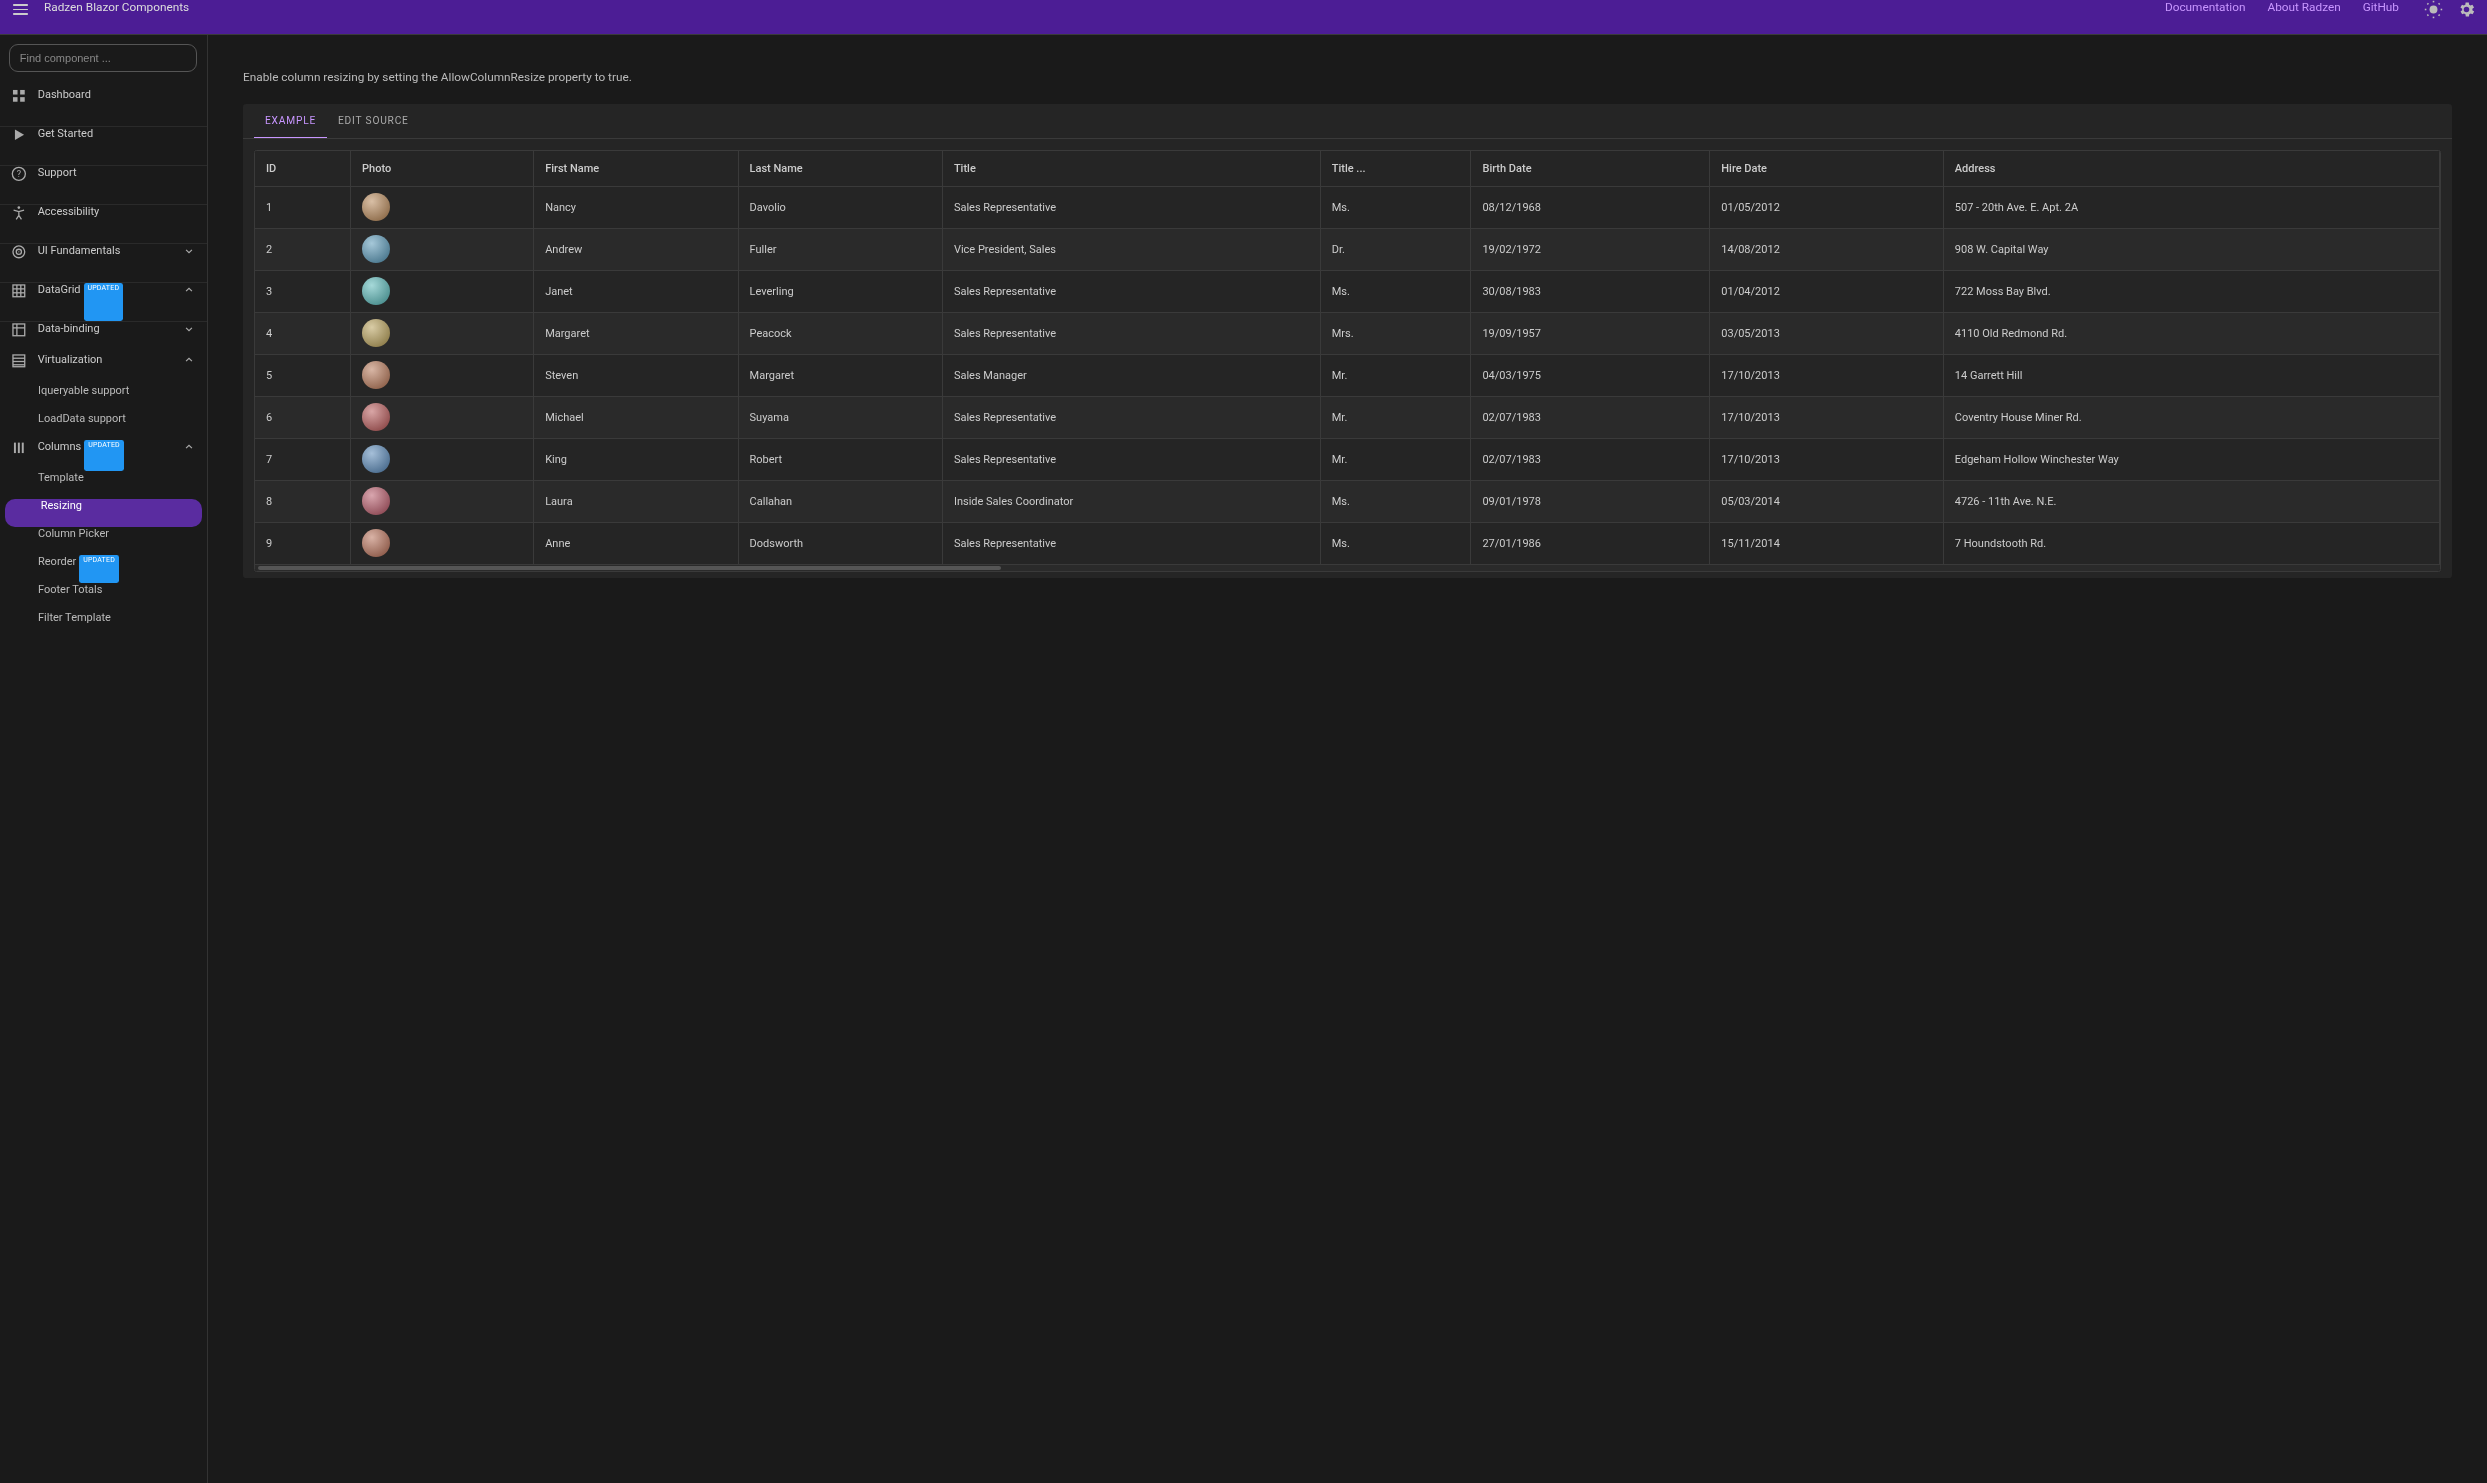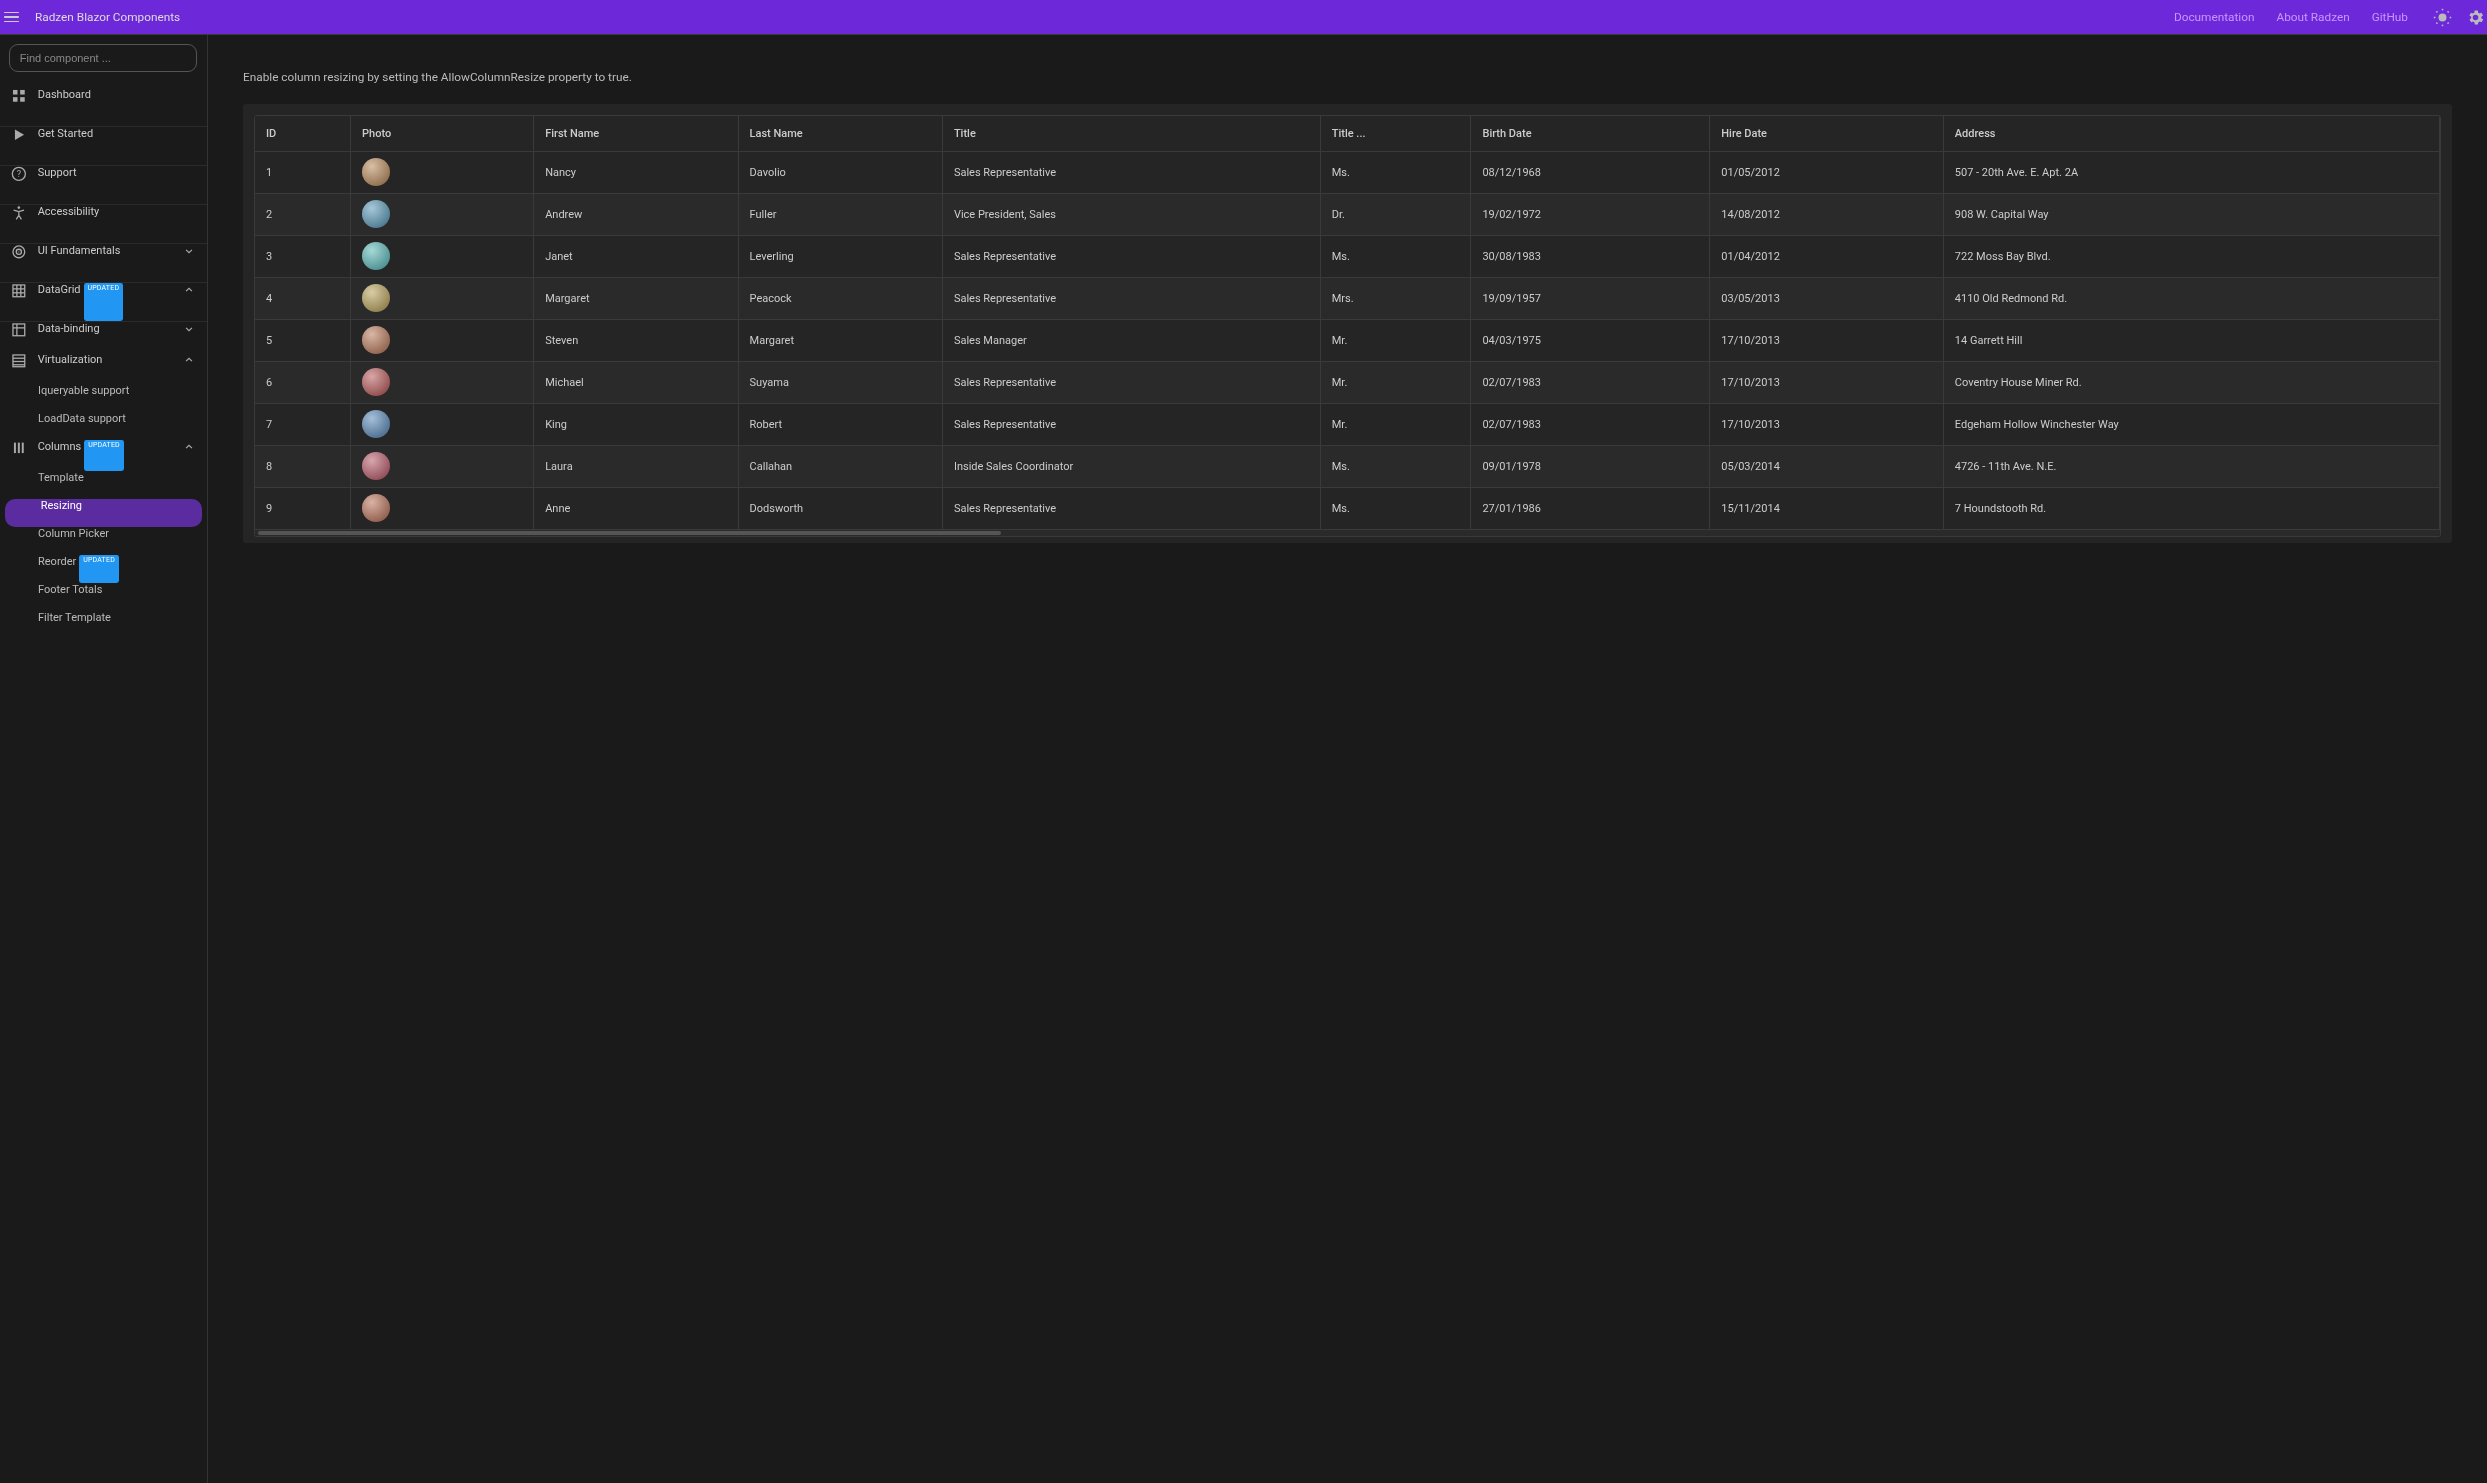--- a/index.html
+++ b/index.html
@@ -8,24 +8,23 @@
   color: #e0e0e0;
   font-family: -apple-system, BlinkMacSystemFont, "Segoe UI", Roboto, sans-serif;
   font-size: 11px;
   overflow: hidden;
   width: 2487px;
   height: 1483px;
   transform-origin: top left;
 }
 .app-bar {
   height: 35px;
-  background: #6d28d9;
+  background: #4c1d95;
   display: flex;
-  align-items: center;
-  padding: 0 2px;
+  padding: 0 11px;
   border-bottom: 0.8px solid #3a3a3a;
 }
 .menu-icon { width: 19px; height: 19px; cursor: pointer; display:flex; flex-direction:column; justify-content:center; gap:3.1px; padding:1.6px;}
 .menu-icon span{height:1.6px; background:#ccc; border-radius:0.8px;}
 .app-title { margin-left: 14px; color: #ddd; font-size: 11.8px; }
 .app-bar-spacer { flex: 1; }
 .nav-link { color: #c896ff; margin: 0 11px; font-size: 11.8px; cursor: pointer; }
 .icon-btn { width:19px; height:19px; margin-left:14px; cursor:pointer; fill:#bbb; }
 .layout { display: flex; height: calc(100% - 35px); }
 .sidebar {
@@ -265,20 +264,24 @@
         <div class="nav-item subsub">
           <span>Filter Template</span>
         </div>
       </div>
   </div>
 
   <div class="main">
     <p class="page-subtitle">Enable column resizing by setting the AllowColumnResize property to true.</p>
 
     <div class="card">
+      <div class="tabs">
+        <div class="tab active">EXAMPLE</div>
+        <div class="tab">EDIT SOURCE</div>
+      </div>
       <div class="grid-wrap">
         <div class="grid">
           <table>
             <thead>
                 <tr id="grid-head">
                   <th class="col-id">ID</th>
                   <th class="col-photo">Photo</th>
                   <th class="col-fn">First Name</th>
                   <th class="col-ln">Last Name</th>
                   <th class="col-title">Title</th>

